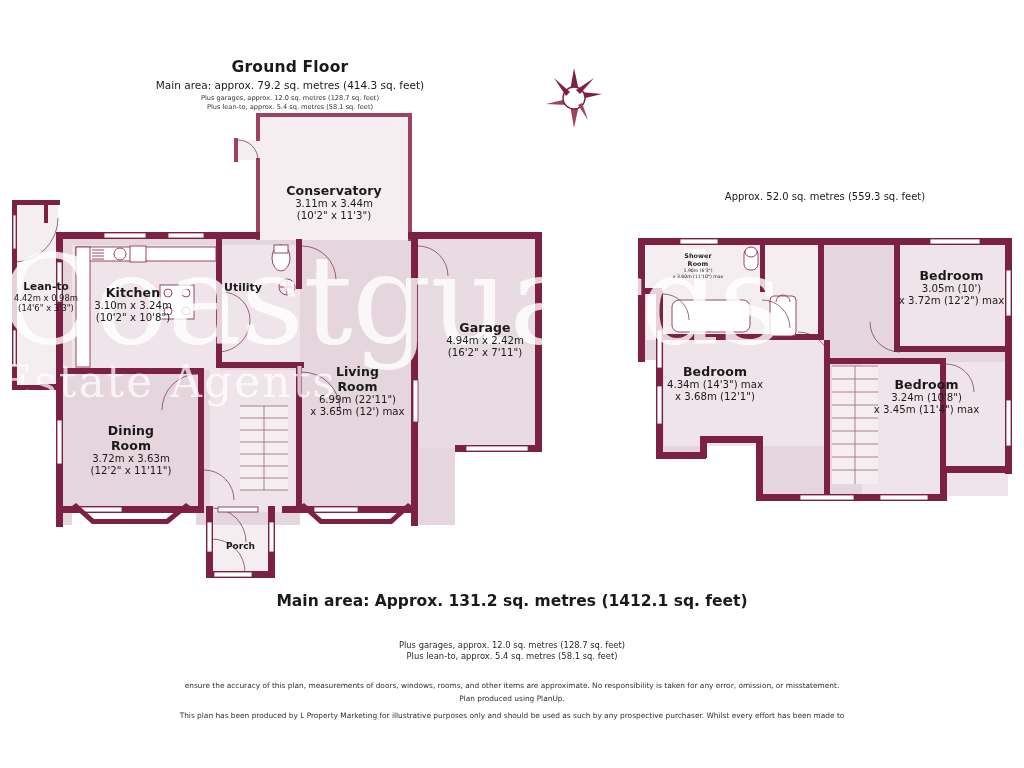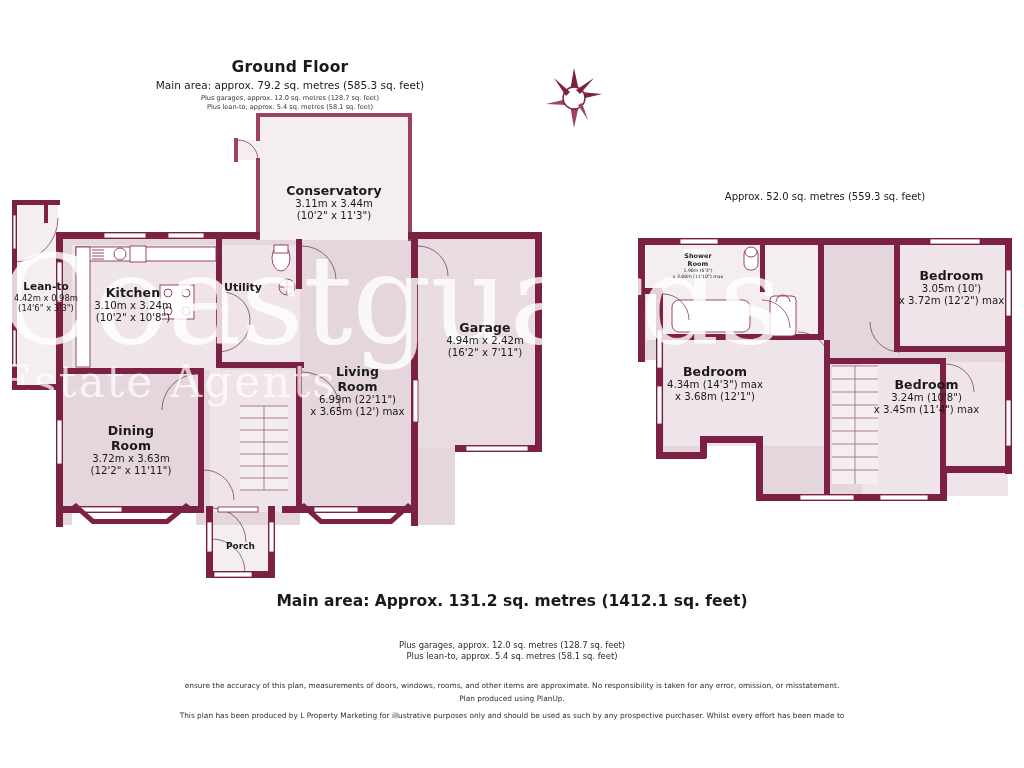--- a/index.html
+++ b/index.html
@@ -318,21 +318,21 @@
   </g>
 </svg>
 
 <div class="watermark">
   <div class="wm-main">Coastguards</div>
   <div class="wm-sub">Estate Agents</div>
 </div>
 
 <div class="txt" style="left:130px; top:58px; width:320px;">
   <div class="title-h">Ground Floor</div>
-  <div class="title-sub">Main area: approx. 79.2 sq. metres (585.3 sq. feet)</div>
+  <div class="title-sub">Main area: approx. 79.2 sq. metres (414.3 sq. feet)</div>
   <div class="title-sub2">Plus garages, approx. 12.0 sq. metres (128.7 sq. feet)</div>
   <div class="title-sub2" style="margin-top:0;">Plus lean-to, approx. 5.4 sq. metres (58.1 sq. feet)</div>
 </div>
 
 <div class="txt" style="left:700px; top:188px; width:250px;">
   <div class="title-sub" style="font-size:10px;">Approx. 52.0 sq. metres (559.3 sq. feet)</div>
 </div>
 
 <div class="room" style="left:244px; top:163px; width:180px;margin-top:20px;">
   <div class="rname">Conservatory</div>

